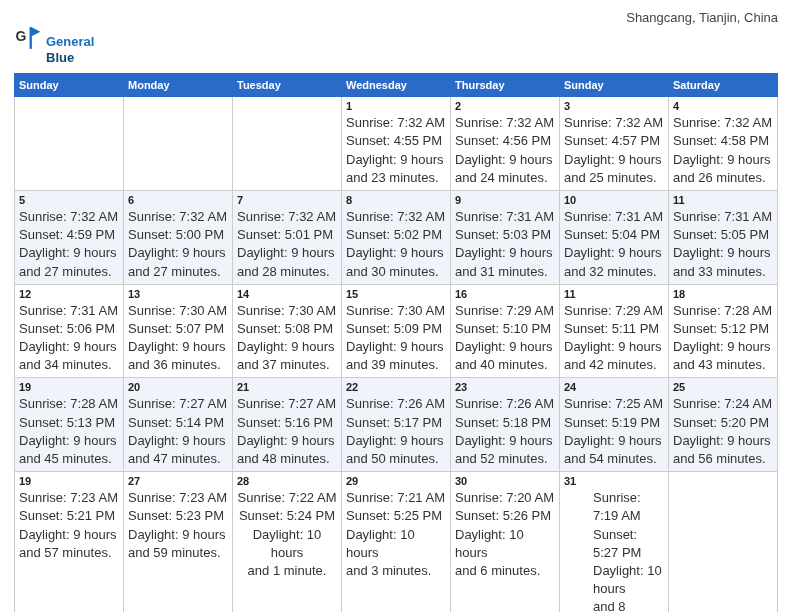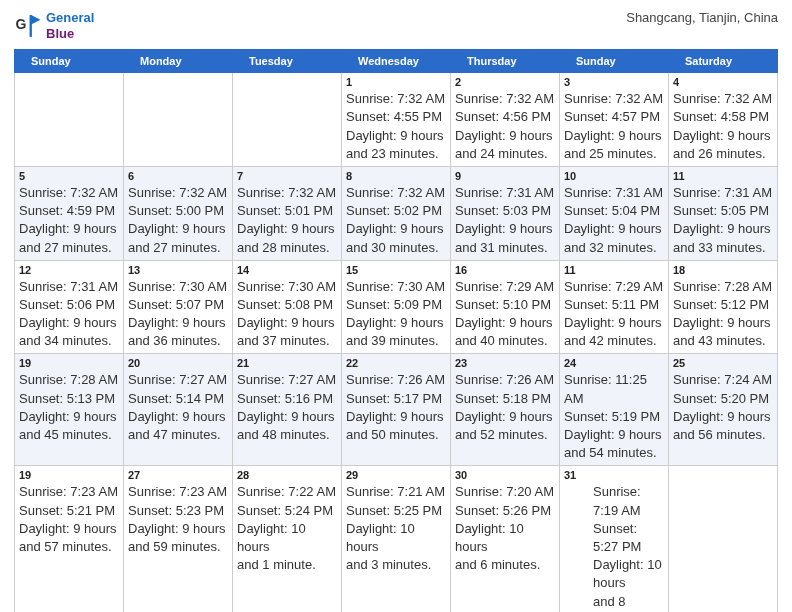--- a/index.html
+++ b/index.html
@@ -25,20 +25,21 @@
     .logo {
       display: flex;
       align-items: center;
       gap: 4px;
     }
     .logo-text {
       font-size: 13px;
       font-weight: bold;
       color: #333;
       line-height: 1.2;
+      margin-top: 24px;
     }
     .logo-text span {
       color: #1a6fc4;
     }
     .logo-icon {
       width: 28px;
       height: 28px;
     }
     .title-block {
       text-align: right;
@@ -56,21 +57,21 @@
     table {
       width: 100%;
       border-collapse: collapse;
       table-layout: fixed;
     }
     thead tr th {
       background: #2a6ac8;
       color: #fff;
       font-size: 11px;
       font-weight: bold;
-      padding: 5px 16px;
+      padding: 5px 4px;
       text-align: left;
       border: 1px solid #2a6ac8;
     }
     tbody tr td {
       border: 1px solid #ccc;
       vertical-align: top;
       padding: 3px 4px;
       font-size: 9px;
       color: #333;
       height: 78px;
@@ -104,21 +105,21 @@
       <svg class="logo-icon" viewBox="0 0 36 36" xmlns="http://www.w3.org/2000/svg">
         <rect x="0" y="0" width="36" height="36" fill="white"></rect>
 
         <text x="2" y="22" font-size="18" font-weight="bold" fill="#333" font-family="Arial">G</text>
 
         <polygon points="22,4 34,10 22,16" fill="#1a6fc4"></polygon>
         <rect x="20" y="4" width="3" height="28" fill="#1a6fc4"></rect>
       </svg>
       <div class="logo-text">
         <div><span>General</span></div>
-        <div><span style="color:#701a75;">Blue</span></div>
+        <div><span style="color:#0c4a6e;">Blue</span></div>
       </div>
     </div>
     <div class="title-block">
       <div class="location">Shangcang, Tianjin, China</div>
     </div>
   </div>
 
   <table>
     <thead>
       <tr>
@@ -298,21 +299,21 @@
           </td>
           <td>
             <span class="day-number">23</span>
             <div class="cell-text" style="white-space: pre-line;">Sunrise: 7:26 AM
 Sunset: 5:18 PM
 Daylight: 9 hours
 and 52 minutes.</div>
           </td>
           <td>
             <span class="day-number">24</span>
-            <div class="cell-text" style="white-space: pre-line;">Sunrise: 11:25 AM
+            <div class="cell-text" style="white-space: pre-line;">Sunrise: 7:25 AM
 Sunset: 5:19 PM
 Daylight: 9 hours
 and 54 minutes.</div>
           </td>
           <td>
             <span class="day-number">25</span>
             <div class="cell-text" style="white-space: pre-line;">Sunrise: 7:24 AM
 Sunset: 5:20 PM
 Daylight: 9 hours
 and 56 minutes.</div>
@@ -328,21 +329,21 @@
           </td>
           <td>
             <span class="day-number">27</span>
             <div class="cell-text" style="white-space: pre-line;">Sunrise: 7:23 AM
 Sunset: 5:23 PM
 Daylight: 9 hours
 and 59 minutes.</div>
           </td>
           <td>
             <span class="day-number">28</span>
-            <div class="cell-text" style="white-space: pre-line;">Sunrise: 7:22 AM
+            <div class="cell-text" style="white-space: pre-line; text-align: center;">Sunrise: 7:22 AM
 Sunset: 5:24 PM
 Daylight: 10 hours
 and 1 minute.</div>
           </td>
           <td>
             <span class="day-number">29</span>
             <div class="cell-text" style="white-space: pre-line;">Sunrise: 7:21 AM
 Sunset: 5:25 PM
 Daylight: 10 hours
 and 3 minutes.</div>

